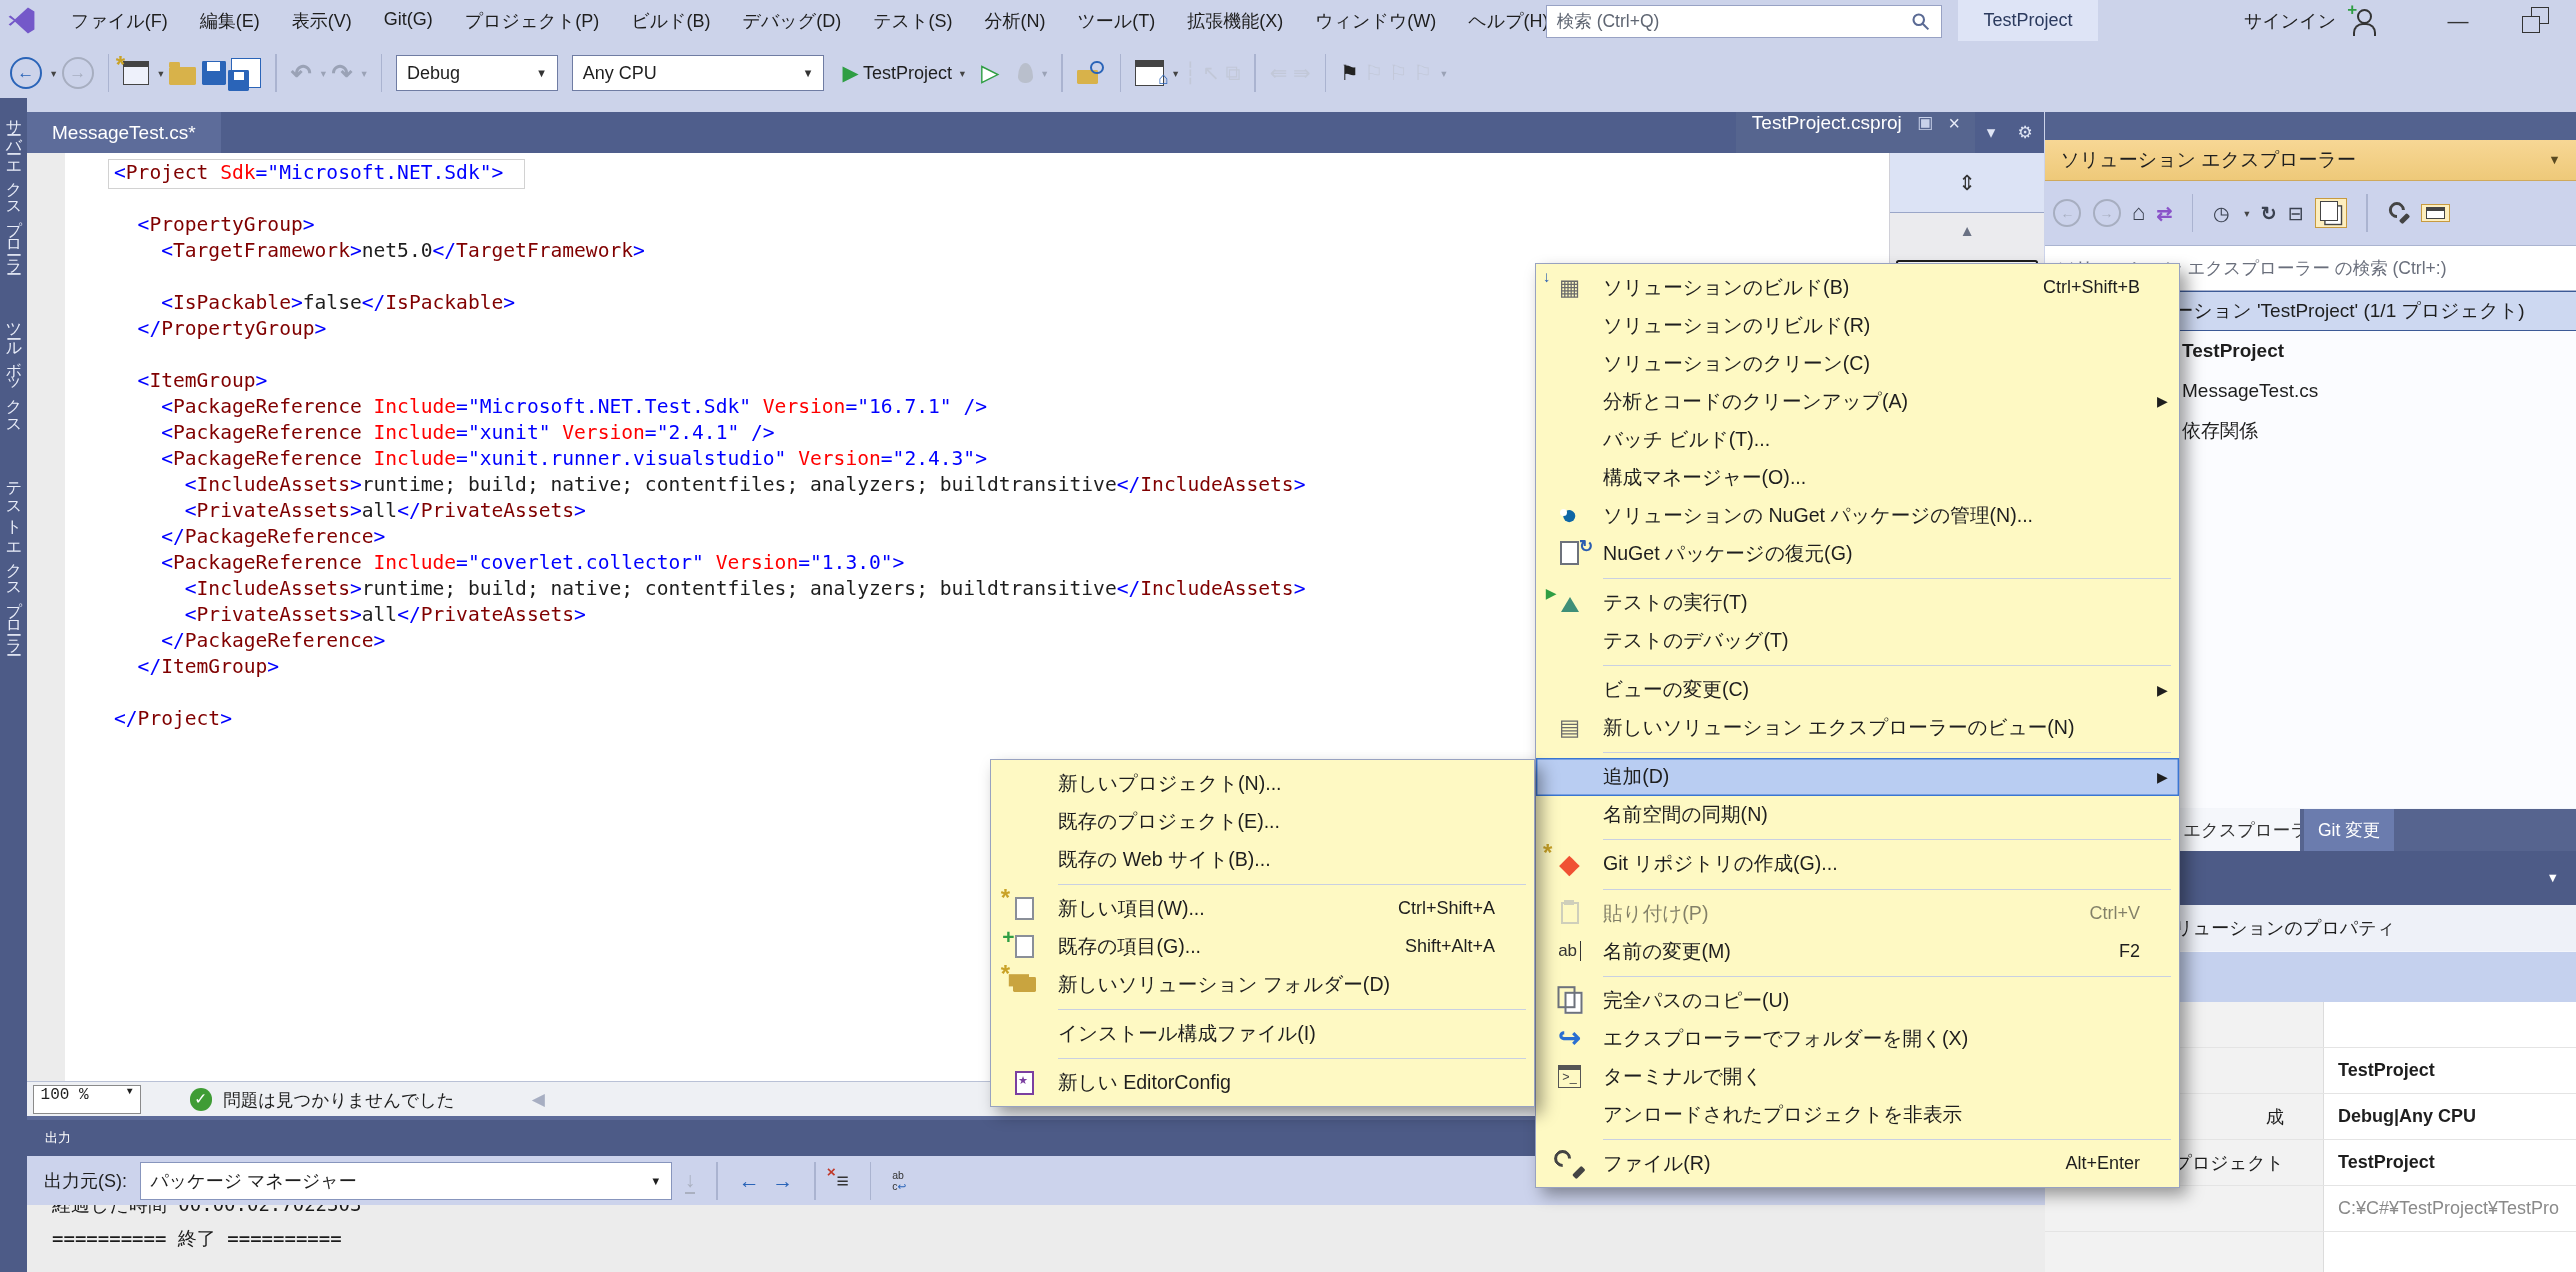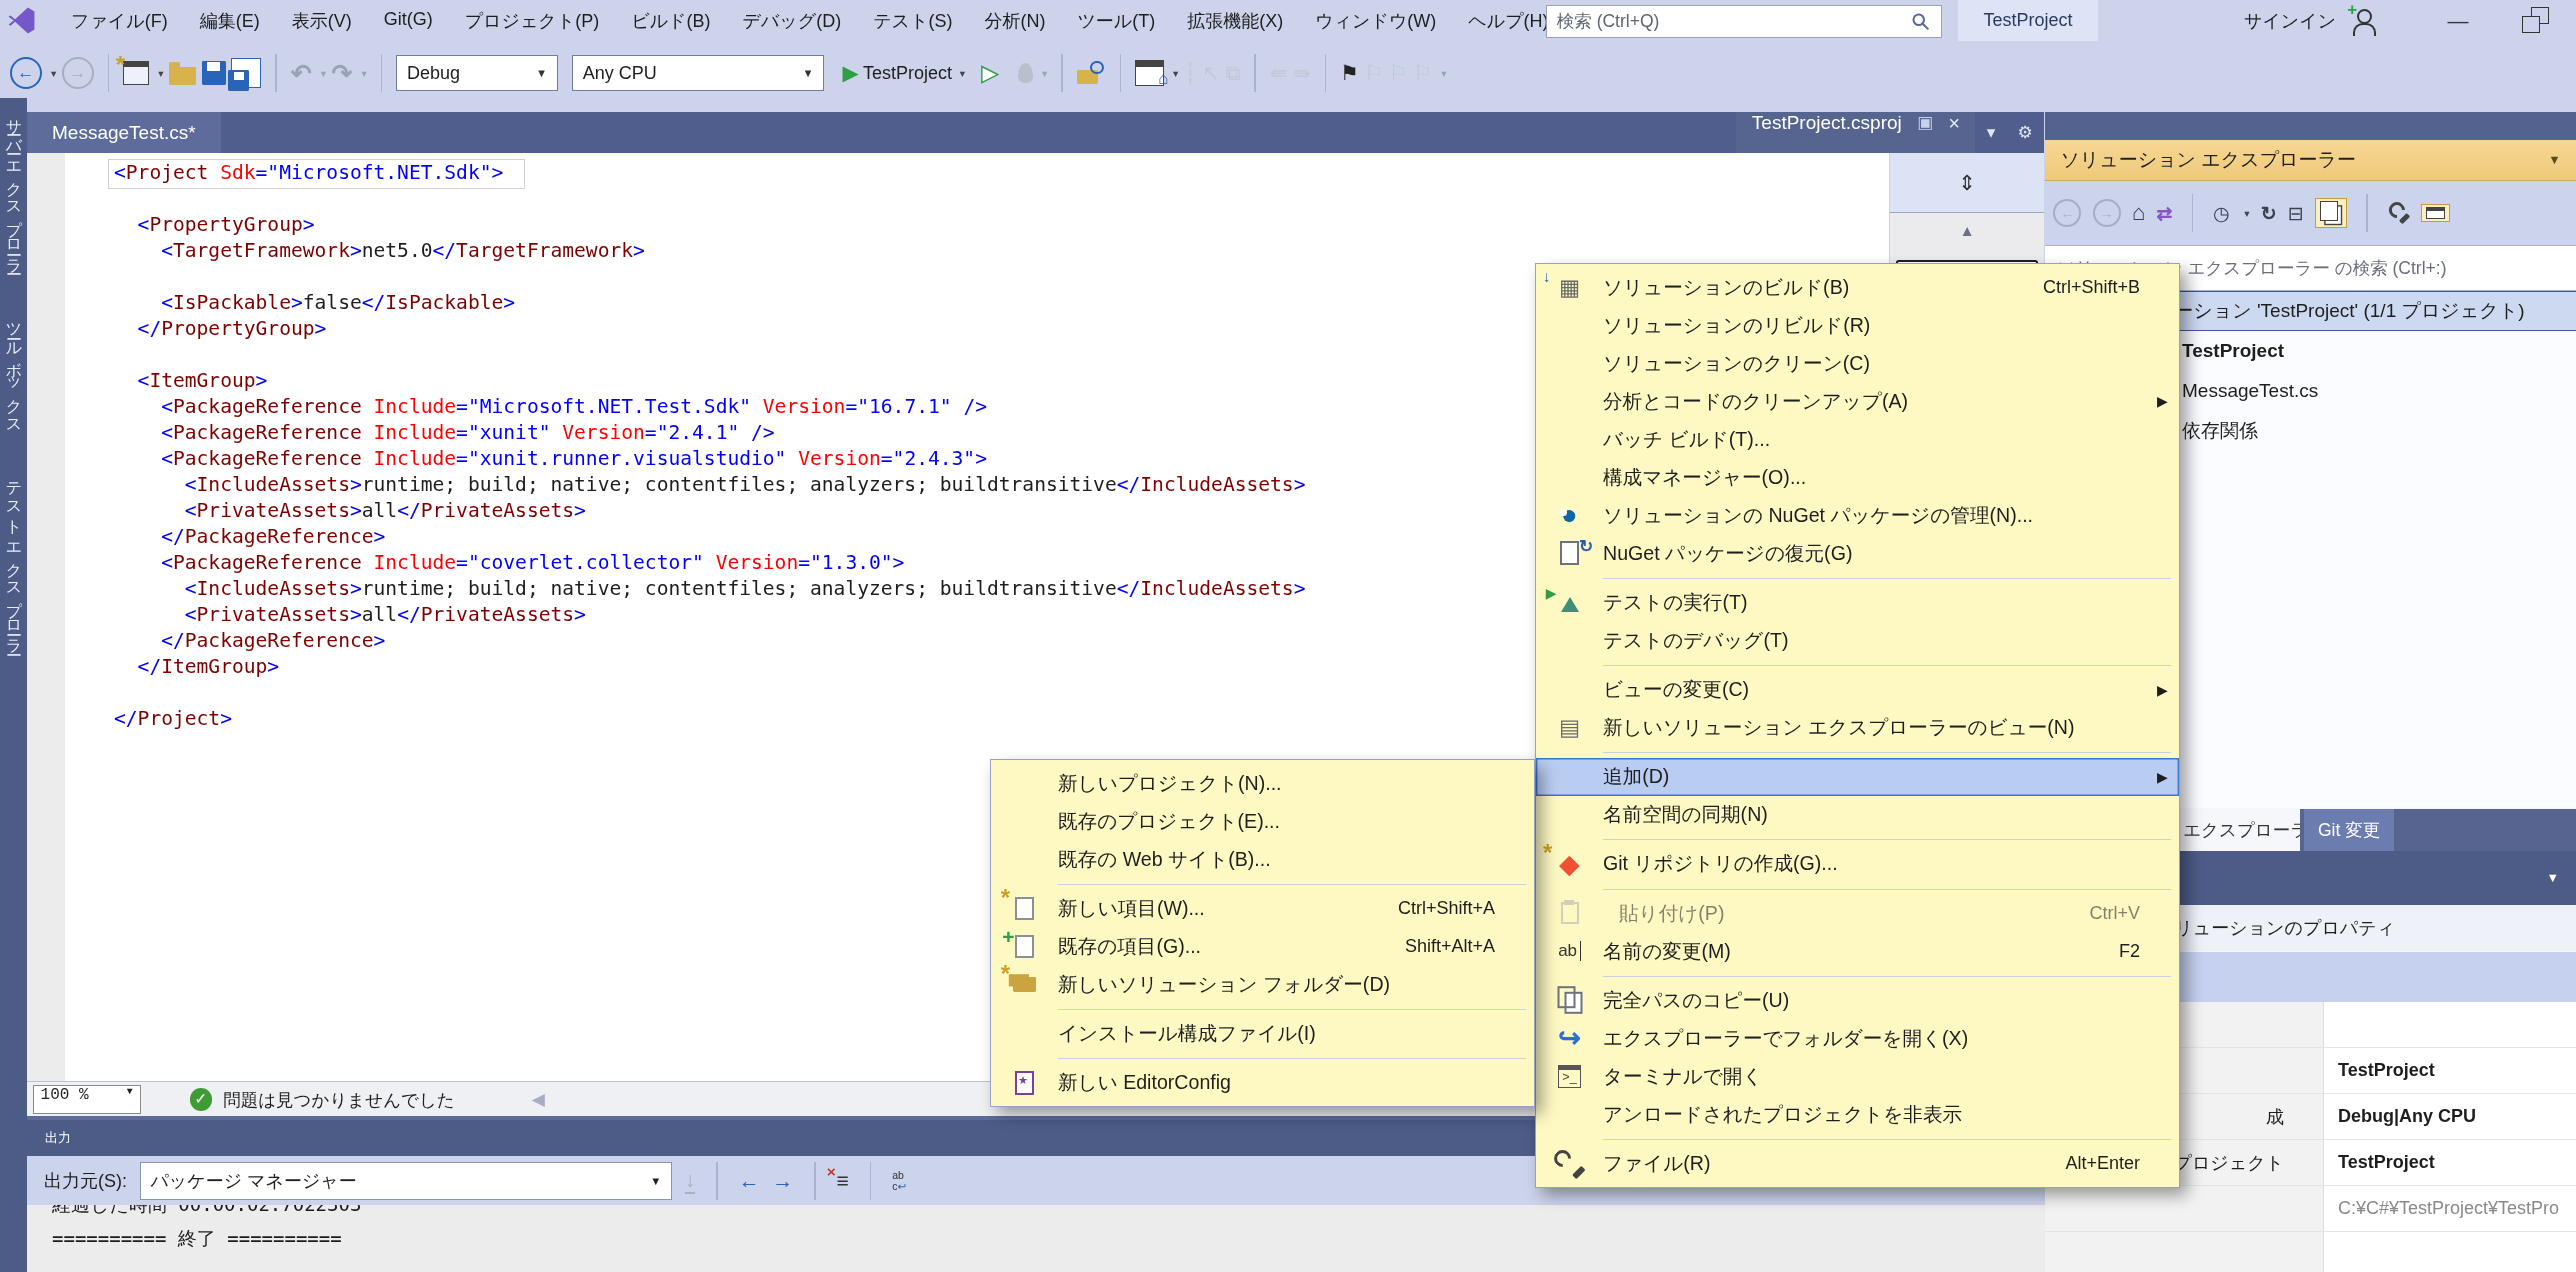--- a/index.html
+++ b/index.html
@@ -149,21 +149,21 @@
   
   .menu{position:absolute;background:#fef9c3;border:0.7px solid #98a2c0;box-shadow:7px 8.4px 15.4px rgba(0,0,0,0.38);padding:4.2px 0;z-index:60;box-sizing:border-box;}
   #contextmenu{left:1535px;top:263px;width:645px;}
   #submenu{left:990px;top:759px;width:545px;z-index:70;}
   .mi{height:38px;display:flex;align-items:center;position:relative;padding-right:39px;}
   .mi .ic{width:67px;min-width:67px;height:38px;display:flex;align-items:center;justify-content:center;position:relative;font-size:22.4px;}
   .mi-label{font-size:19.6px;white-space:nowrap;}
   .mi-sc{margin-left:auto;font-size:18px;white-space:nowrap;padding-left:42px;}
   .mi-arrow{position:absolute;right:11.2px;font-size:14px;color:#1e1e1e;}
   .mi.hl{background:#b9cdf2;box-shadow:inset 0 0 0 1.4px #3a76d2;}
-  .mi.dis{opacity:.55;gap:16px;}
+  .mi.dis{opacity:.55;}
   .mi.sep{height:11.2px;padding:0;}
   .mi.sep::after{content:"";position:absolute;left:67px;right:8.4px;top:5.6px;height:0.7px;background:#c9d0e2;}
 
   
   .ic-build::before{content:"▦";color:#6a6a6a;}
   .ic-build::after{content:"↓";position:absolute;top:0;left:7px;color:#2a5db0;font-size:15.4px;font-weight:bold;}
   .ic-nuget::before{content:"●";color:#0e66a6;font-size:28px;}
   .ic-nuget::after{content:"";position:absolute;top:12.6px;left:24px;width:7px;height:7px;border-radius:50%;background:#fff;}
   .ic-nuget-restore::before{content:"";width:15.4px;height:19.6px;border:2.1px solid #6d727c;background:#fff;}
   .ic-nuget-restore::after{content:"↻";position:absolute;top:1.4px;right:9.8px;color:#2a5db0;font-size:17px;font-weight:bold;}

